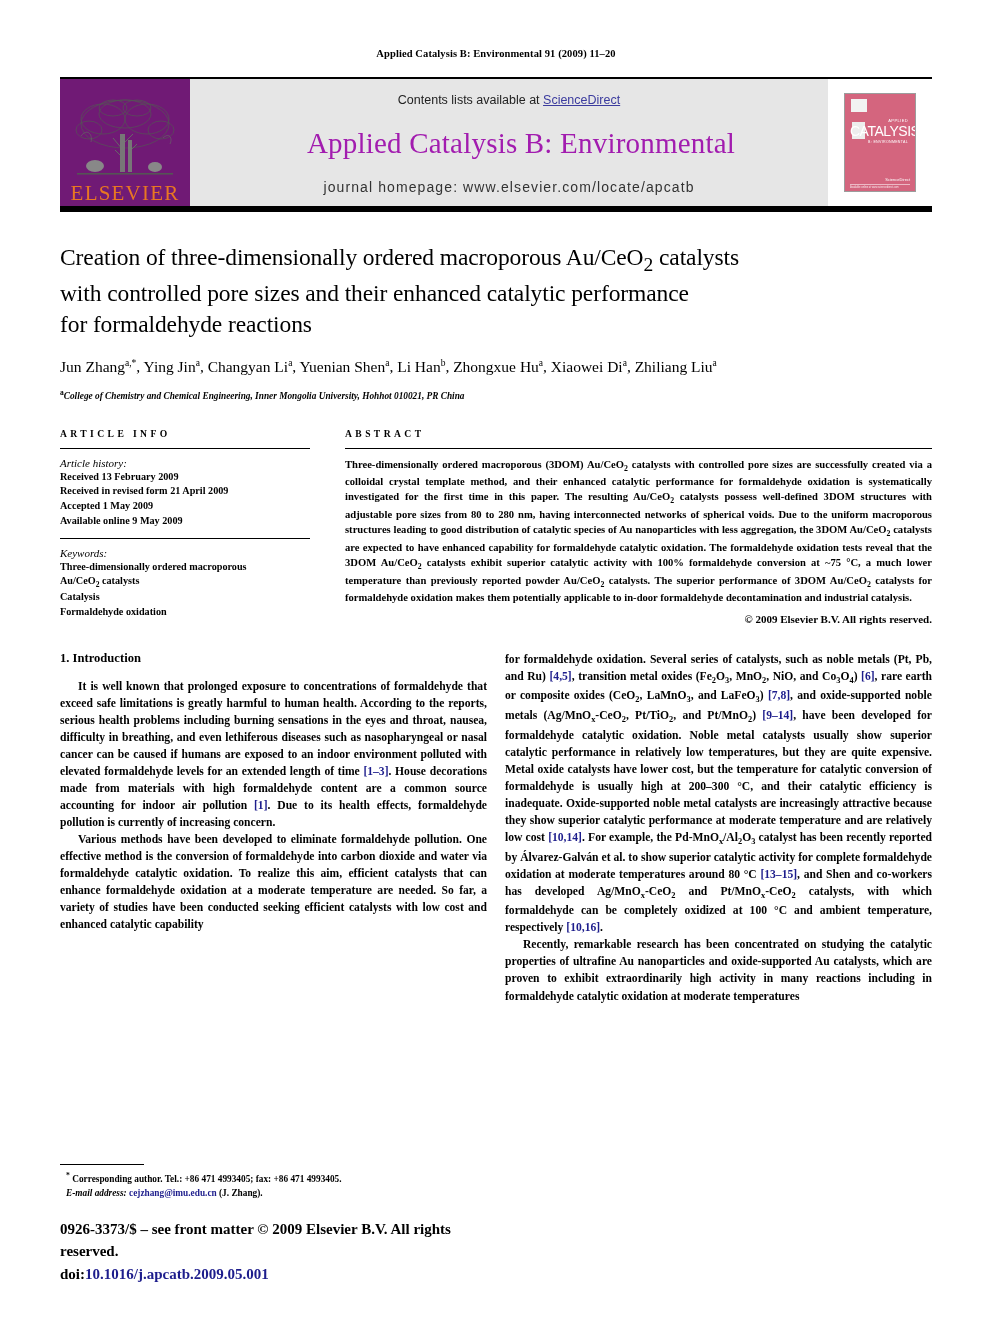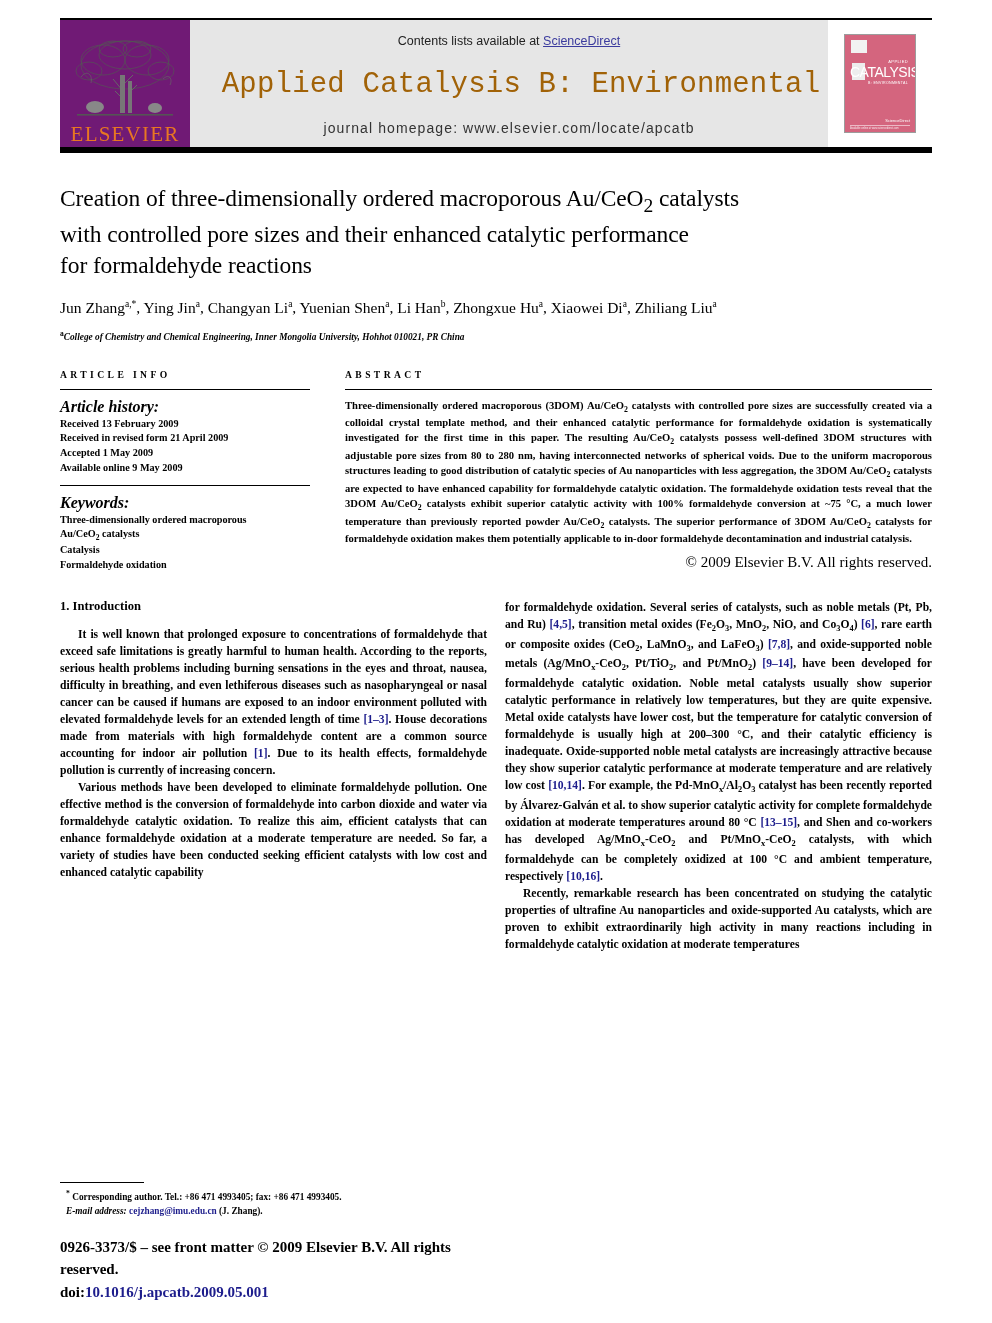--- a/index.html
+++ b/index.html
@@ -64,23 +64,23 @@
     padding: 14px 0 11px 0;
   }
   .contents-line {
     font-family: "Liberation Sans", sans-serif;
     font-size: 12.5px;
     color: #222;
     text-align: center;
   }
   .contents-line .sd-link { color: #3b3b9e; }
   .journal-title {
-    font-family: Liberation Mono, monospace;
+    font-family: Liberation Serif, serif;
     font-size: 29px;
-    color: #a16207;
+    color: #a21caf;
     letter-spacing: 0.2px;
     margin-left: 24px;
   }
   .homepage-line {
     font-family: "Liberation Sans", sans-serif;
     font-size: 14px;
     color: #333;
     letter-spacing: 1.1px;
   }
   .banner-right {
@@ -152,40 +152,40 @@
   .col-abs  { flex: 1 1 auto; }
 
   .sec-head {
     font-size: 9.6px;
     font-weight: bold;
     letter-spacing: 3.4px;
     text-transform: uppercase;
   }
   .hr-thin { border-top: 1px solid #000; margin: 9px 0 8px 0; }
   .info-sub {
-    font-size: 16px;
+    font-size: 11px;
     font-style: italic;
-    font-weight: bold;
+    font-weight: normal;
     margin-bottom: 1px;
   }
   .info-line { font-size: 10.2px; line-height: 1.45; font-weight: bold; }
   .info-line sub { font-size: 7.6px; }
   .kw-block { margin-top: 6px; }
 
   .abstract-text {
     font-size: 10.6px;
     line-height: 1.46;
     text-align: justify;
     font-weight: bold;
   }
   .abstract-text sub { font-size: 7.8px; }
   .copyright {
     text-align: right;
-    font-size: 15px;
-    font-weight: normal;
+    font-size: 11px;
+    font-weight: bold;
     margin-top: 7px;
   }
 
   
   .body-cols {
     margin-top: 26px;
     display: flex;
   }
   .bcol { width: 427px; flex: 0 0 427px; }
   .bgap { width: 18px; flex: 0 0 18px; }
@@ -224,20 +224,21 @@
   .fn-line .em { font-style: italic; }
   .fn-link { color: #1d1d8c; }
   .issn-block { margin-top: 17px; }
   .issn-line { font-size: 15px; line-height: 1.5; font-weight: bold; }
 </style>
 </head>
 <body>
 
 <div class="page">
 
+  <div class="running-head">Applied Catalysis B: Environmental 91 (2009) 11–20</div>
 
   <div class="banner-wrap">
     <div class="banner-rule-top"></div>
     <div class="banner">
 
       <div class="banner-left">
         <span>
           <svg class="tree-svg" width="104" height="88" viewBox="0 0 104 88">
             <g stroke="#555" stroke-width="0.7" fill="none">
               <ellipse cx="52" cy="30" rx="44" ry="24"></ellipse>

